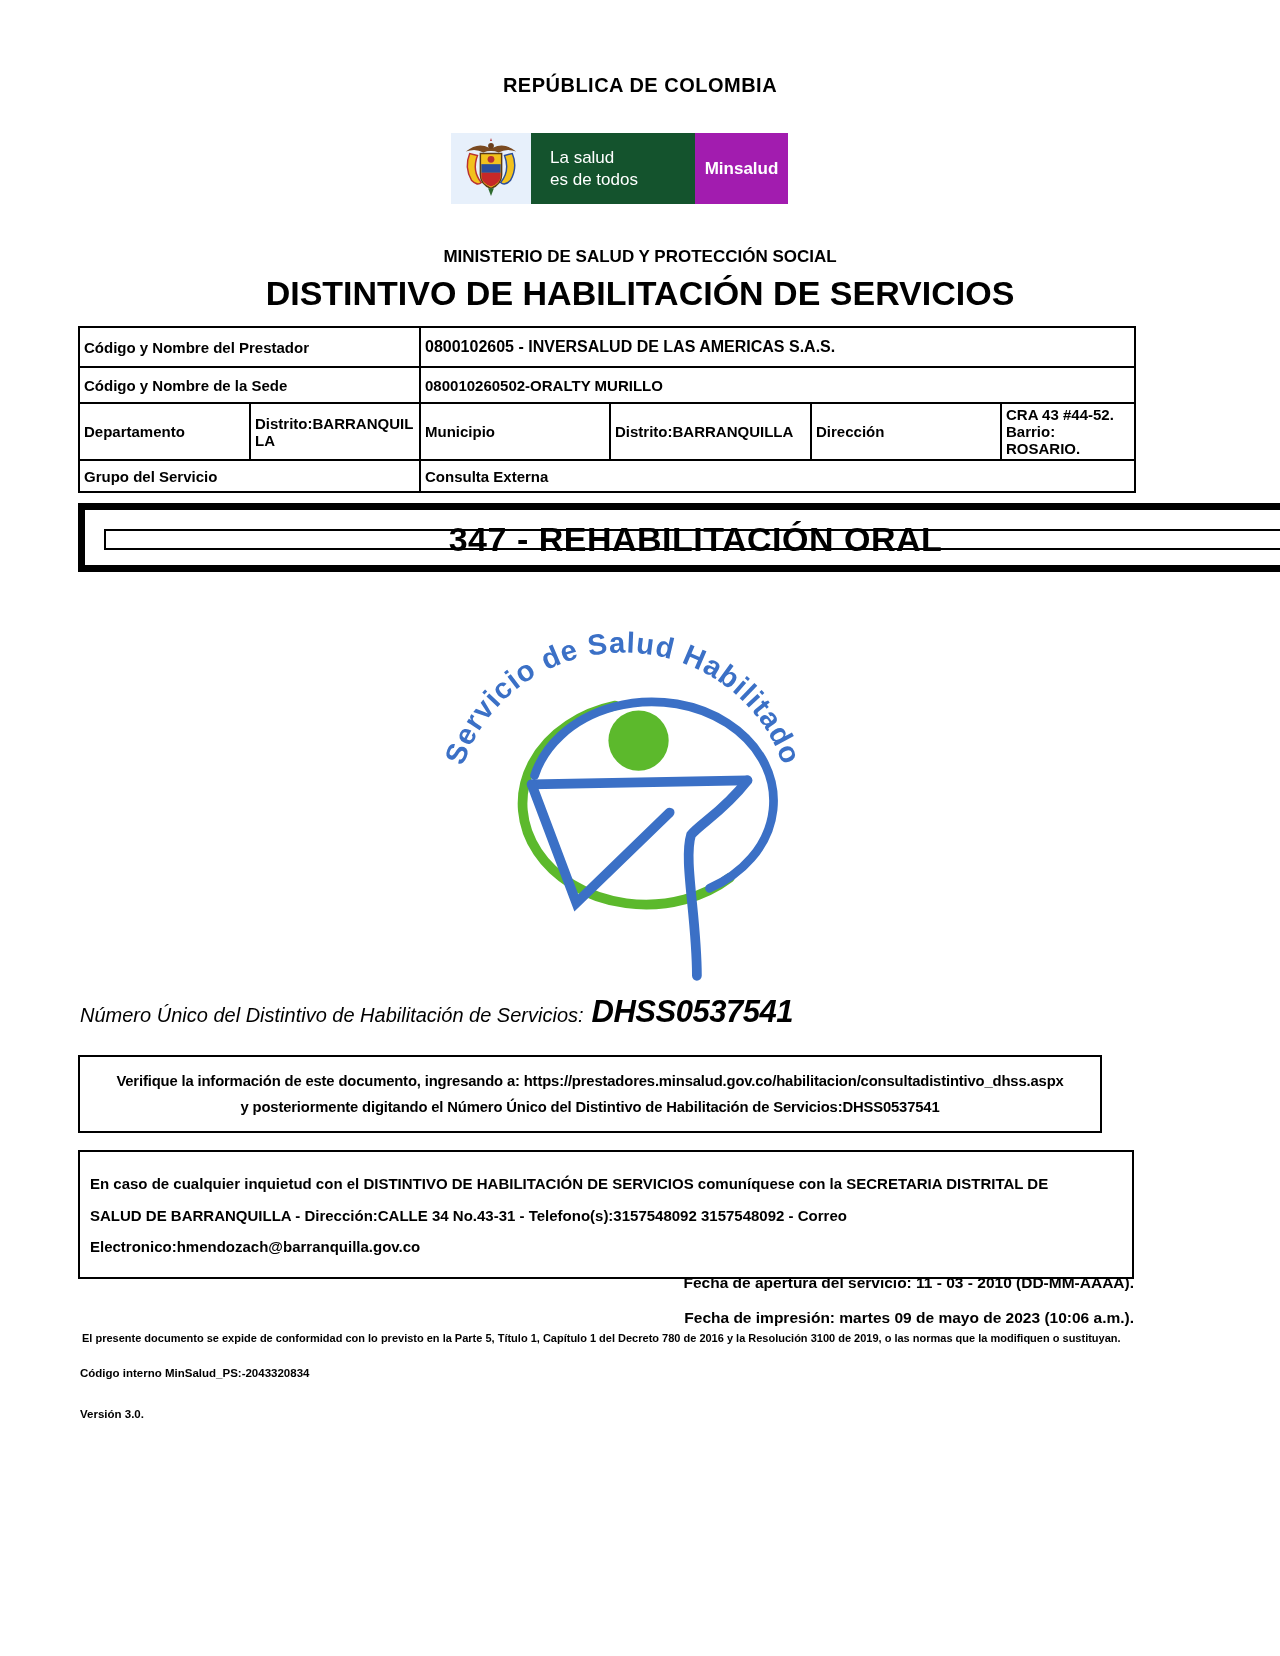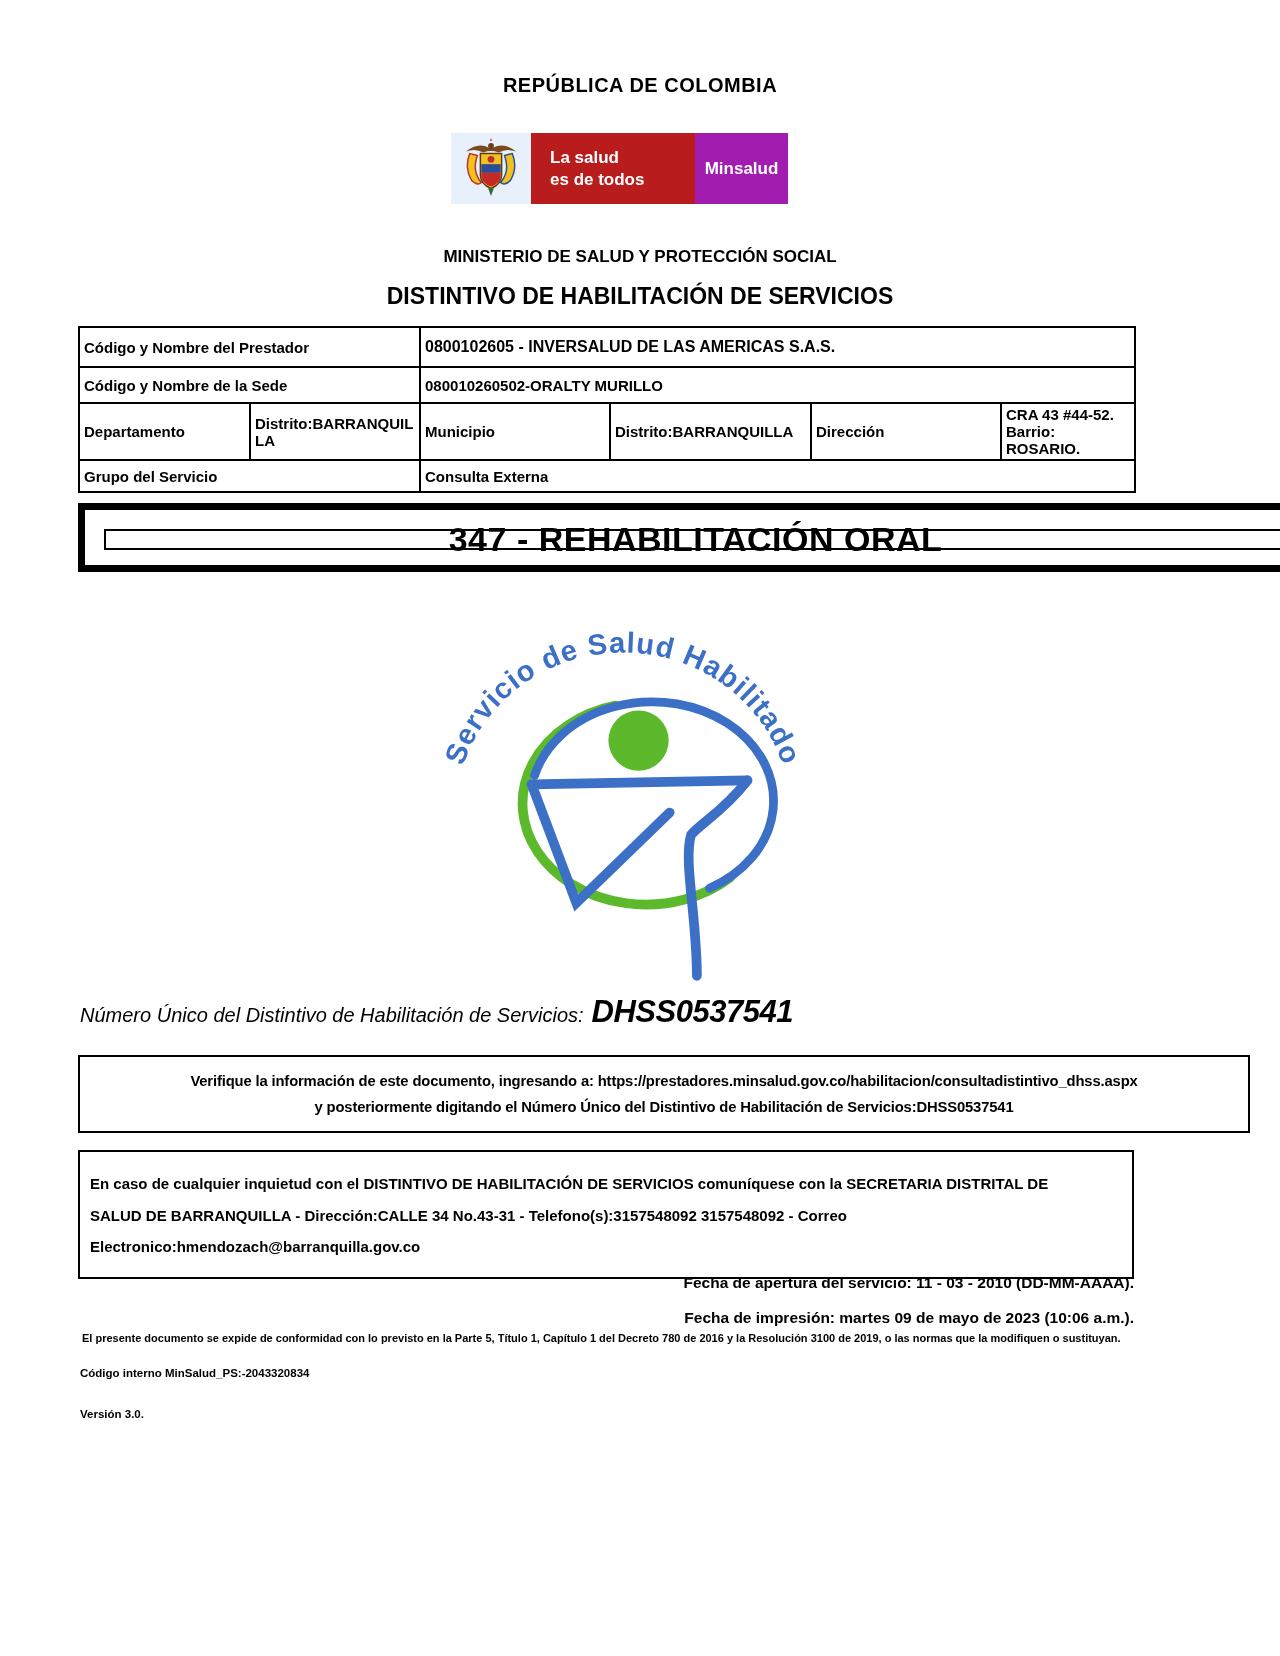--- a/index.html
+++ b/index.html
@@ -4,25 +4,25 @@
 <style>
   html,body{margin:0;padding:0;background:#ffffff;}
   body{width:1280px;height:1656px;position:relative;font-family:"Liberation Sans",sans-serif;color:#000;}
   .abs{position:absolute;}
   .center{text-align:center;}
 
   
   .rep-title{top:74px;left:0;width:1280px;font-size:20px;font-weight:bold;letter-spacing:.5px;}
   .banner{top:133px;left:451px;width:337px;height:71px;display:flex;}
   .banner .seal-box{width:80px;background:#e7f0fb;display:flex;align-items:center;justify-content:center;}
-  .banner .slogan-box{width:164px;background:#b91c1c;color:#fff;display:flex;flex-direction:column;justify-content:center;padding-left:19px;box-sizing:border-box;font-size:17px;font-weight:bold;line-height:1.25;}
+  .banner .slogan-box{width:164px;background:#14532d;color:#fff;display:flex;flex-direction:column;justify-content:center;padding-left:19px;box-sizing:border-box;font-size:17px;font-weight:normal;line-height:1.25;}
   .banner .brand-box{width:93px;background:#a21caf;color:#fff;display:flex;align-items:center;justify-content:center;font-size:17px;font-weight:bold;}
 
   .ministry{top:247px;left:0;width:1280px;font-size:17px;font-weight:bold;}
-  .doc-title{top:283px;left:0;width:1280px;font-size:23px;font-weight:bold;}
+  .doc-title{top:274px;left:0;width:1280px;font-size:34px;font-weight:bold;}
 
   
   table.info{position:absolute;top:326px;left:78px;width:1056px;border-collapse:collapse;table-layout:fixed;}
   table.info td{border:2px solid #000;font-size:15px;font-weight:bold;padding:2px 4px;vertical-align:middle;overflow-wrap:anywhere;}
   table.info tr.r1 td{height:34px;}
   table.info tr.r2 td{height:30px;}
   table.info tr.r3 td{height:46px;}
   table.info tr.r4 td{height:26px;}
   table.info td.big{font-size:16px;}
 
@@ -32,21 +32,21 @@
 
   
   .seal-wrap{top:604px;left:448px;width:350px;height:382px;}
 
   
   .dhss-line{top:994px;left:80px;width:1100px;display:flex;align-items:baseline;}
   .dhss-label{font-size:20px;font-weight:normal;font-style:italic;}
   .dhss-number{font-size:31px;font-weight:bold;font-style:italic;margin-left:8px;letter-spacing:-0.5px;}
 
   
-  .verify-box{top:1055px;left:78px;width:1172px;border:2px solid #000;box-sizing:border-box;padding:12px 6px 10px 6px;font-size:14.8px;font-weight:bold;text-align:center;line-height:1.75;letter-spacing:-0.15px;white-space:nowrap;}
+  .verify-box{top:1055px;left:78px;width:1024px;border:2px solid #000;box-sizing:border-box;padding:12px 6px 10px 6px;font-size:14.8px;font-weight:bold;text-align:center;line-height:1.75;letter-spacing:-0.15px;white-space:nowrap;}
   .contact-box{top:1150px;left:78px;width:1056px;border:2px solid #000;box-sizing:border-box;padding:16px 28px 14px 10px;font-size:15px;font-weight:bold;line-height:2.1;}
 
   
   .fecha1{top:1274px;left:78px;width:1056px;text-align:right;font-size:15.5px;font-weight:bold;}
   .fecha2{top:1309px;left:78px;width:1056px;text-align:right;font-size:15.5px;font-weight:bold;}
   .legal{top:1332px;left:82px;width:1100px;font-size:11px;font-weight:bold;}
   .codigo{top:1367px;left:80px;font-size:11.5px;font-weight:bold;}
   .version{top:1408px;left:80px;font-size:11.5px;font-weight:bold;}
 </style>
 </head>

